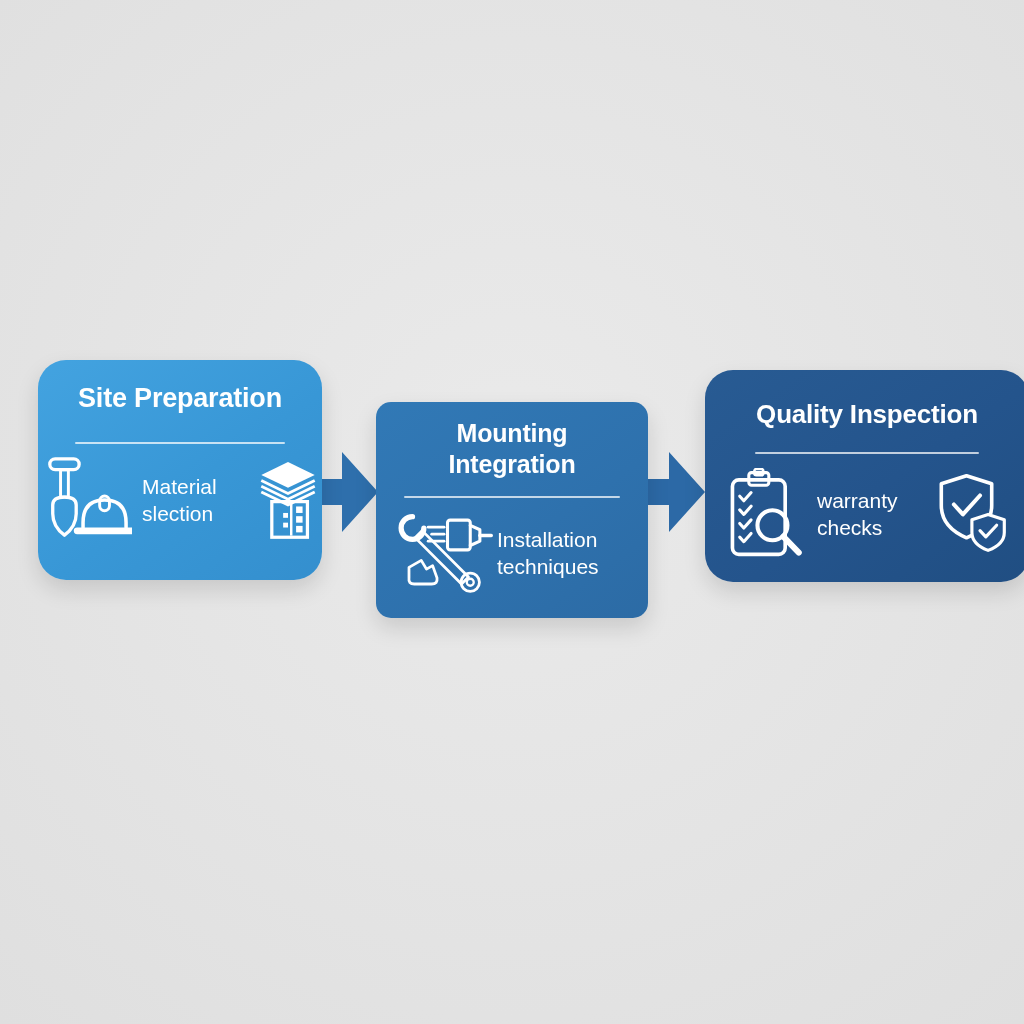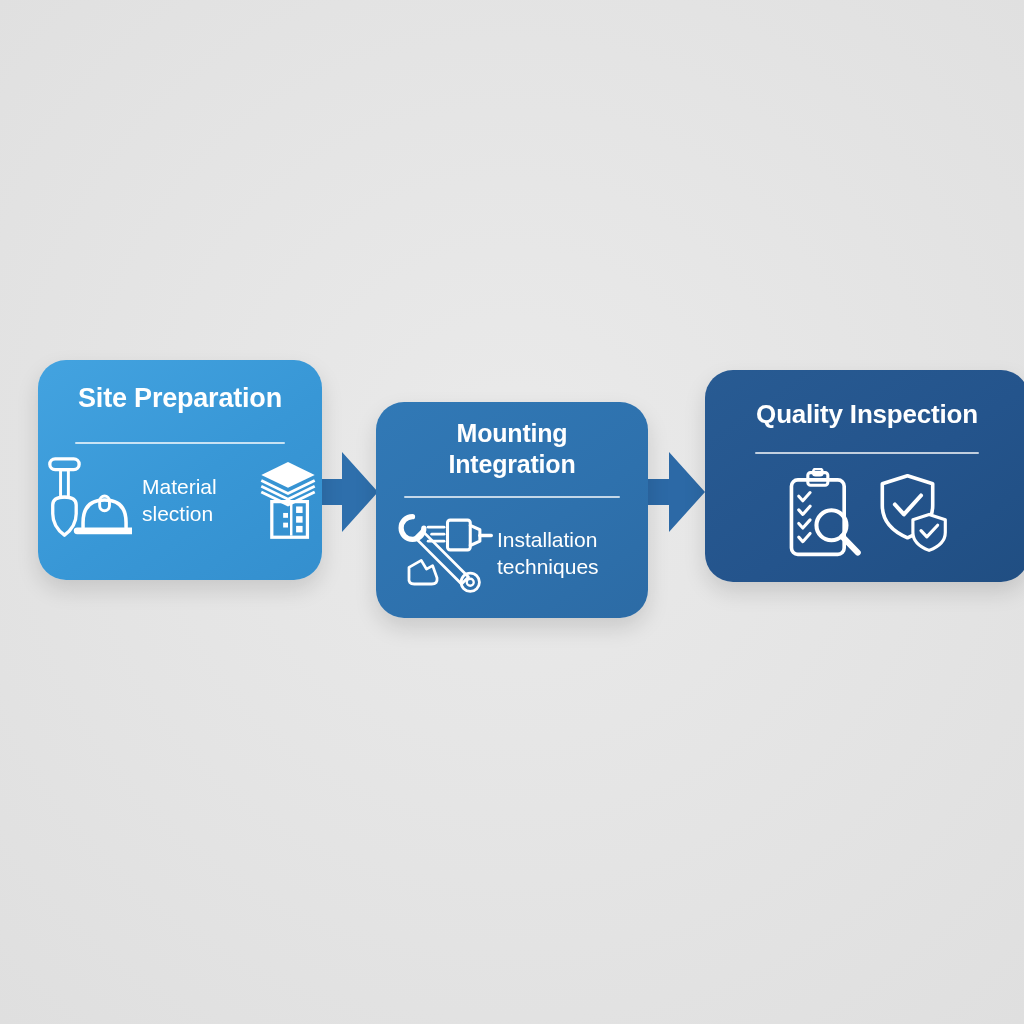--- a/index.html
+++ b/index.html
@@ -13,21 +13,21 @@
   .step{
     position:absolute;
     border-radius:28px;
     box-shadow:0 10px 22px rgba(0,0,0,0.13);
     display:flex;flex-direction:column;align-items:center;
     color:#fff;box-sizing:border-box;
   }
   .step1{left:38px;top:360px;width:284px;height:220px;padding-top:22px;
     background:linear-gradient(145deg,#43A3E0 0%,#3897D6 55%,#348FCE 100%);}
   .step2{left:376px;top:402px;width:272px;height:216px;padding-top:16px;
-    background:linear-gradient(145deg,#3179B6 0%,#2E71AD 60%,#2C6BA5 100%);}
+    background:linear-gradient(145deg,#3179B6 0%,#2E71AD 60%,#2C6BA5 100%);border-radius:15px;}
   .step3{left:705px;top:370px;width:324px;height:212px;padding-top:28px;
     background:linear-gradient(145deg,#285B93 0%,#24548C 55%,#204E82 100%);}
 
   .title{
     margin:0;text-align:center;font-weight:bold;color:#fff;
     letter-spacing:-0.2px;line-height:32px;
   }
   .step1 .title{font-size:27px;}
   .step2 .title{font-size:25px;line-height:31px;max-width:190px;}
   .step3 .title{font-size:26px;line-height:33px;}
@@ -145,20 +145,21 @@
             <rect x="30" y="1" width="10" height="7" rx="2.5" stroke-width="2.8"></rect>
             <path d="M14,31 l4.5,5 l8,-9" stroke-width="3.4"></path>
             <path d="M14,46 l4.5,5 l8,-9" stroke-width="3.4"></path>
             <path d="M14,61 l4.5,5 l8,-9" stroke-width="3.4"></path>
             <path d="M14,76 l4.5,5 l8,-9" stroke-width="3.4"></path>
             <circle cx="50" cy="63" r="16.5" stroke-width="4.5"></circle>
             <line x1="62" y1="75.5" x2="79" y2="93" stroke-width="6.5"></line>
           </g>
         </svg>
       </span>
+      <p class="sub sub3">warranty checks</p>
       <span class="icon">
         <svg width="72" height="83" viewBox="0 0 80 92">
           <g stroke-linecap="round" stroke-linejoin="round">
             <path d="M35,4 L63,13 L63,37 Q63,61 35,73 Q7,61 7,37 L7,13 Z" class="lineart" stroke-width="4"></path>
             <path d="M21,36 L31,47 L50,26" class="lineart" stroke-width="4.5"></path>
             <path d="M59,47 L77,53 L77,67 Q77,80 59,87 Q41,80 41,67 L41,53 Z" fill="#24548C" stroke="#fff" stroke-width="3.5"></path>
             <path d="M50,65 l6.5,7 l12,-13" class="lineart" stroke-width="3.5"></path>
           </g>
         </svg>
       </span>

